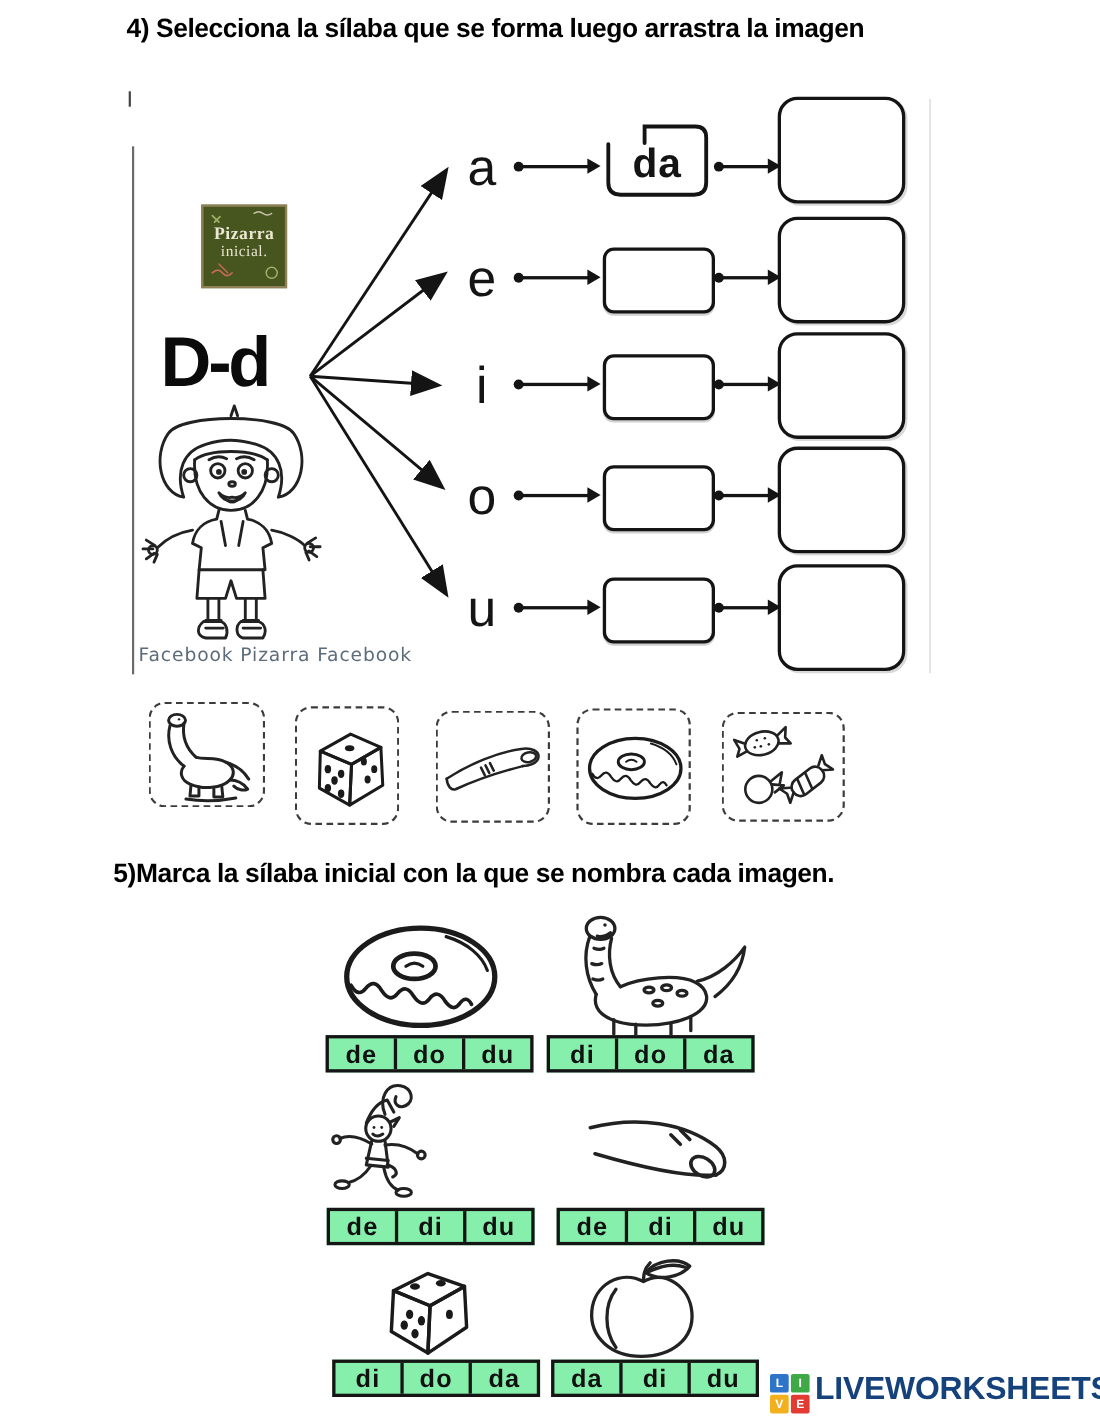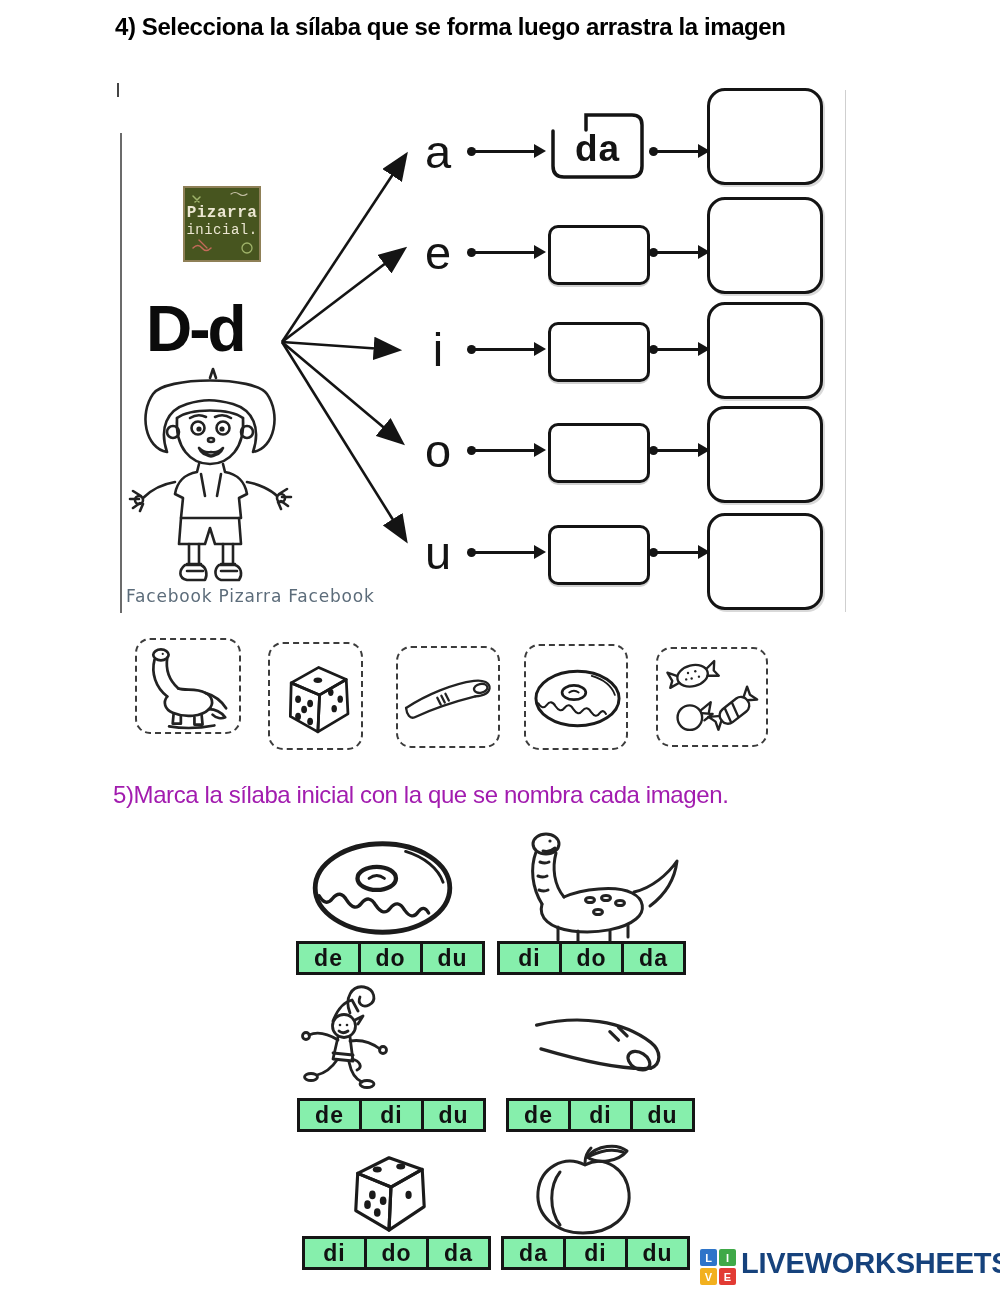--- a/index.html
+++ b/index.html
@@ -2,32 +2,32 @@
 <html><head>
 <meta charset="utf-8">
 <style>
   html,body{margin:0;padding:0;background:#fff}
   .page{position:relative;width:1000px;height:1291px;background:#ffffff;overflow:hidden;
         font-family:"Liberation Sans",sans-serif;color:#111}
 
   
   .heading{position:absolute;left:115px;top:7px;width:800px;font-size:24px;font-weight:bold;
            letter-spacing:-0.4px;line-height:39px;color:#000}
-  .heading5{position:absolute;left:113px;top:781px;width:800px;font-size:24px;font-weight:normal;
-            letter-spacing:-0.4px;color:#a21caf}
+  .heading5{position:absolute;left:103px;top:781px;width:800px;font-size:24px;font-weight:bold;
+            letter-spacing:-0.4px;color:#000000}
 
   
   .tick{position:absolute;left:117px;top:83px;width:2px;height:14px;background:#444}
   .leftline{position:absolute;left:120px;top:133px;width:2px;height:480px;background:#6b6b6b}
   .rightline{position:absolute;left:845px;top:90px;width:1px;height:522px;background:#cfcfcf}
 
   
   .pizarra{position:absolute;left:183px;top:186px;width:78px;height:76px;background:#47551f;
            border:2px solid #8f8057;box-sizing:border-box;text-align:center;
-           font-family:Liberation Mono, monospace;color:#ece7d2}
+           font-family:Liberation Serif, serif;color:#ece7d2}
   .pizarra .pz1{margin-top:16px;font-size:16px;font-weight:bold;letter-spacing:.5px}
   .pizarra .pz2{font-size:14px;letter-spacing:.5px}
   .pizarra svg{position:absolute;left:0;top:0}
 
   .dd{position:absolute;left:146px;top:292px;width:120px;text-align:left;
       font-size:64px;font-weight:bold;letter-spacing:-3px;color:#0b0b0b}
 
   .fan{position:absolute;left:275px;top:130px}
 
   .vowel{position:absolute;left:412px;width:52px;height:54px;line-height:54px;text-align:center;

